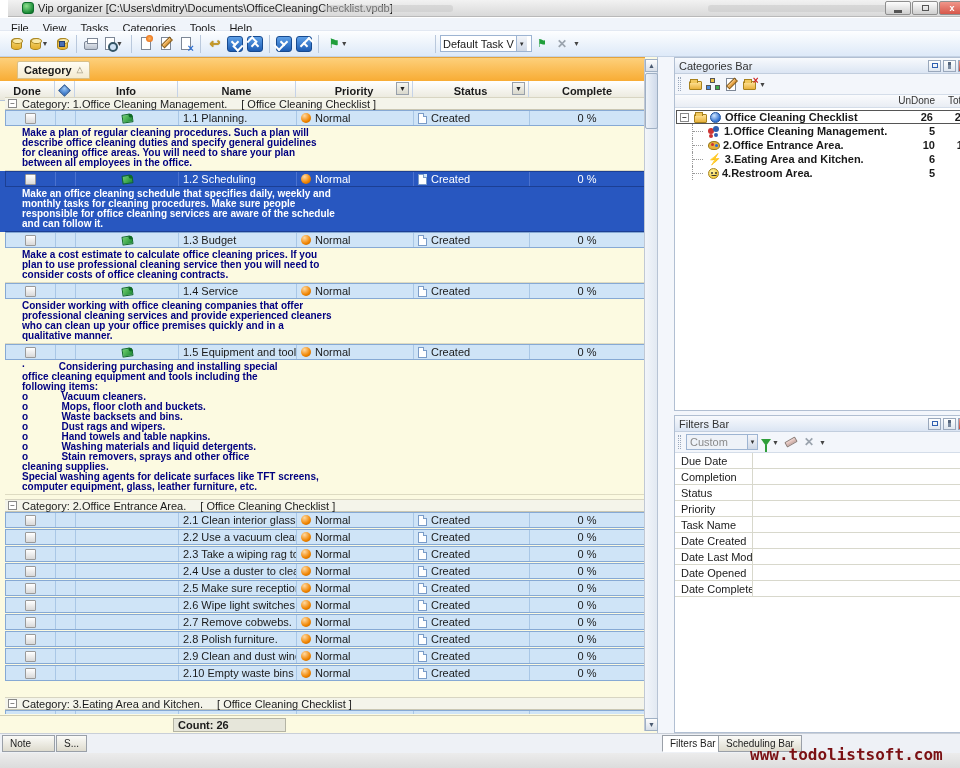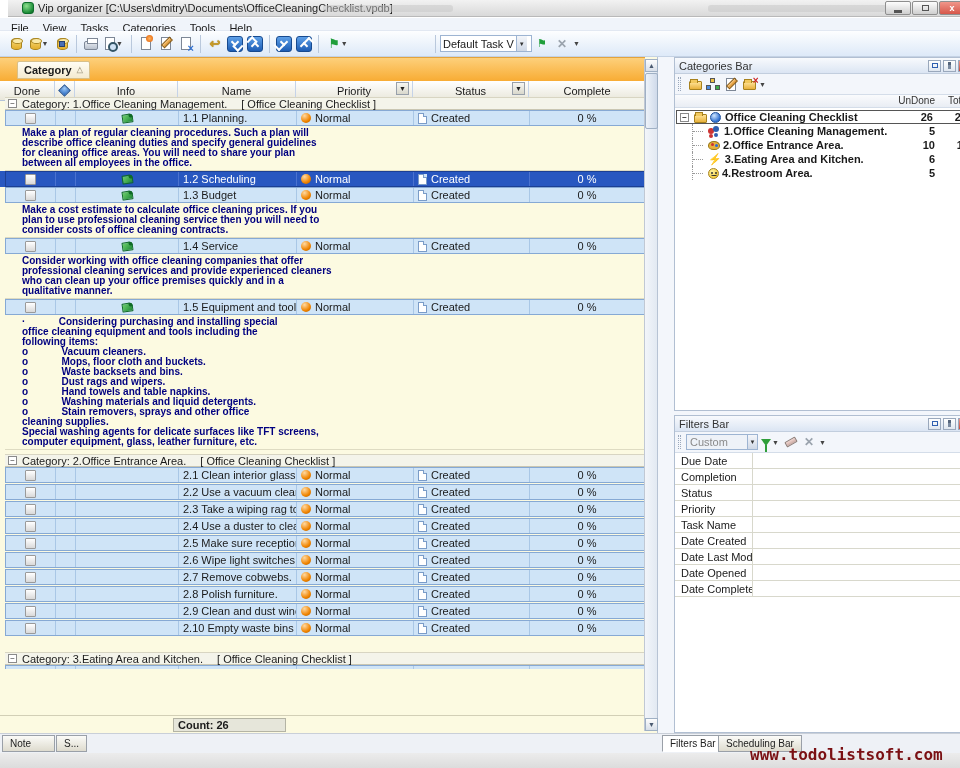--- a/index.html
+++ b/index.html
@@ -57,21 +57,21 @@
   .greenfun::after { content:""; position:absolute; left:-1px; top:-1px; width:2px; height:7px; background:#2f9e3a; }
 
   
   #grid { position:absolute; left:0; top:57px; width:658px; height:676px; background:#fcfae1; border-right:1px solid #b7c3d4; }
   .oband { position:absolute; left:0; top:0; width:645px; height:24px;
     background:linear-gradient(#fdd07b,#f8ac34); border-top:1px solid #e3a33c; display:flex; align-items:center; }
   .gtab { margin-left:17px; height:18px; background:linear-gradient(#fffdf4,#f4ead0); border:1px solid #d8c08a; border-radius:2px 2px 0 0;
     display:flex; align-items:center; padding:0 6px; font-weight:bold; }
   .gtab .sort-tri { color:#b0a890; font-size:8px; margin-left:5px; }
   .ghead { position:absolute; left:0; top:24px; width:645px; height:20px; display:flex;
-    background:linear-gradient(#ffffff,#e9e7da); border-bottom:1px solid #b5c4da; font-weight:normal; }
+    background:linear-gradient(#ffffff,#e9e7da); border-bottom:1px solid #b5c4da; font-weight:bold; }
   .gh { border-right:1px solid #c5d3e8; display:flex; align-items:center; justify-content:center; position:relative; height:100%; }
   .w-done{width:55px;} .w-ic{width:20px;} .w-info{width:103px;} .w-name{width:118px;} .w-pri{width:117px;} .w-st{width:116px;} .w-comp{flex:1;border-right:none;}
   .hdr-dd { position:absolute; right:3px; top:1px; width:13px; height:13px; background:linear-gradient(#f6f6f2,#d9d8cc);
     border:1px solid #98a0aa; font-size:7px; color:#222; display:flex; align-items:center; justify-content:center; }
   .info-col-ico { width:9px; height:9px; transform:rotate(45deg); background:radial-gradient(circle at 30% 30%, #9ec9f5, #2063c0); border:1px solid #174a8f; }
 
   .gbody { position:absolute; left:0; top:40px; width:645px; height:618px; overflow:hidden; }
   .grow-group { height:13px; margin-left:5px; background:#f4f4ea; border-top:1px solid #d8d5c2; border-bottom:1px solid #c9c6b2;
     display:flex; align-items:center; }
   .minus-box { width:9px; height:9px; border:1px solid #8a8a8a; background:#fff; font-size:8px; line-height:7px; text-align:center; color:#333; margin:0 5px 0 3px; }
@@ -343,20 +343,24 @@
           <div class="tc-pri">
               <span class="pri-ico"></span>
               <span>Normal</span>
             </div>
           <div class="tc-st">
               <span class="doc-ico"></span>
               <span>Created</span>
             </div>
           <div class="tc-comp">0 %</div>
         </div>
+        <div class="desc">Make an office cleaning schedule that specifies daily, weekly and
+monthly tasks for cleaning procedures. Make sure people
+responsible for office cleaning services are aware of the schedule
+and can follow it.</div>
       </div>
 
       <div class="trow">
         <div class="tc-done">
             <span class="cb"></span>
           </div>
         <div class="tc-ic"></div>
         <div class="tc-info">
             <span class="note-ico"></span>
           </div>

